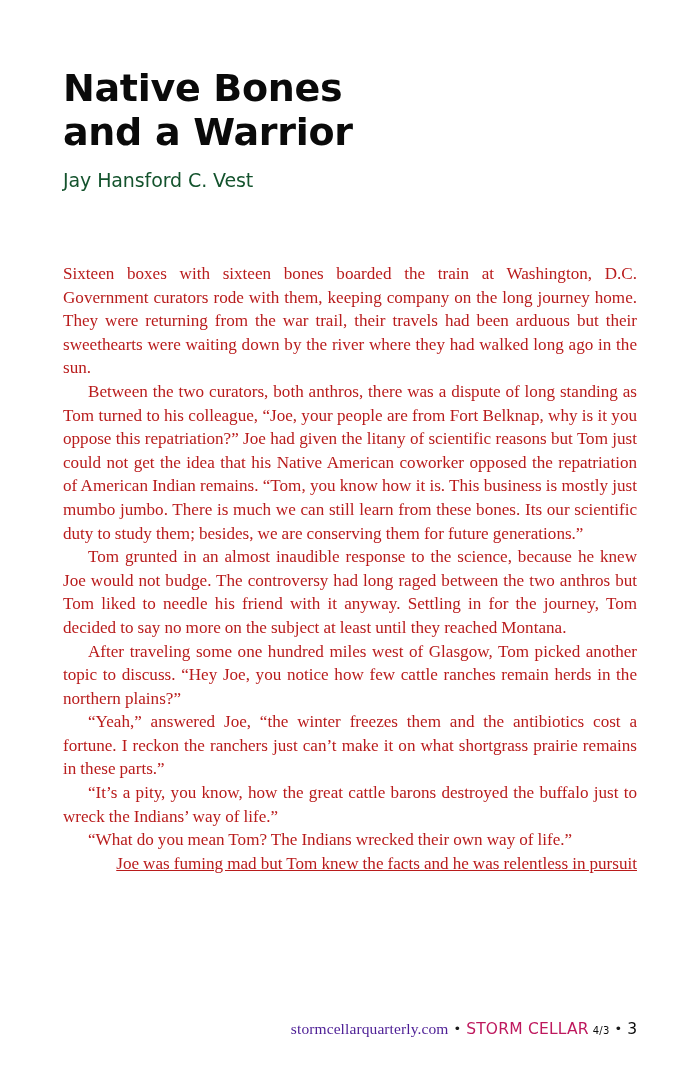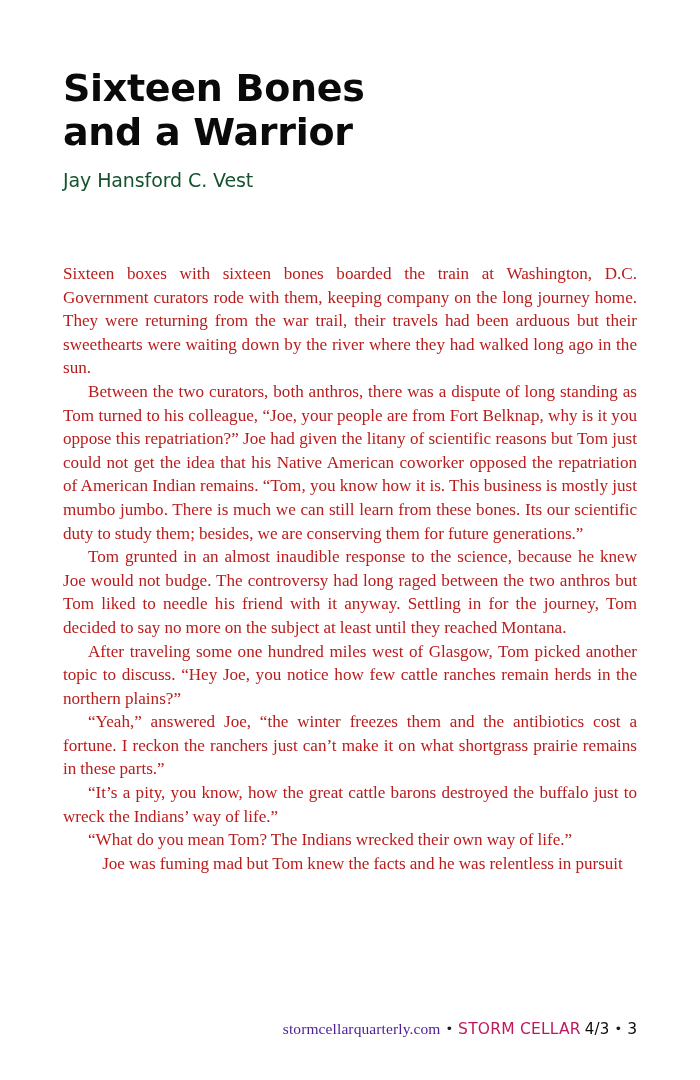--- a/index.html
+++ b/index.html
@@ -69,21 +69,22 @@
     color: #b91c1c;
     text-align: justify;
     text-justify: inter-word;
     word-spacing: -0.2px;
     hyphens: manual;
   }
   .body-text p.indented {
     text-indent: 25px;
   }
   .body-text p.last-line {
-    text-align: center;
+    text-align: right;
+    text-decoration: underline;
   }
 
   
   .footer {
     position: absolute;
     left: 63px;
     top: 1020px;
     width: 574px;
     text-align: right;
     white-space: nowrap;
@@ -102,38 +103,38 @@
     vertical-align: 1px;
   }
   .footer-mag {
     font-family: "DejaVu Sans", sans-serif;
     font-size: 15.5px;
     color: #be185d;
     letter-spacing: 0.2px;
   }
   .footer-issue {
     font-family: "DejaVu Sans", sans-serif;
-    font-size: 15px;
+    font-size: 10px;
     color: #0a0a0a;
     letter-spacing: 0.2px;
   }
   .footer-page {
     font-family: "DejaVu Sans", sans-serif;
     font-size: 15.5px;
     color: #0a0a0a;
   }
 </style>
 </head>
 <body>
 
 <div class="page">
 
   <div class="title-block">
     <h1 class="story-title">
-      <span class="title-line">Sixteen Bones</span>
+      <span class="title-line">Native Bones</span>
       <span class="title-line">and a Warrior</span>
     </h1>
     <p class="byline">Jay Hansford C. Vest</p>
   </div>
 
   <div class="body-text">
     <p>Sixteen boxes with sixteen bones boarded the train at Washington, D.C. Government curators rode with them, keeping company on the long journey home. They were returning from the war trail, their travels had been arduous but their sweethearts were waiting down by the river where they had walked long ago in the sun.</p>
     <p class="indented">Between the two curators, both anthros, there was a dispute of long standing as Tom turned to his colleague, “Joe, your people are from Fort Belknap, why is it you oppose this repatriation?” Joe had given the litany of scientific reasons but Tom just could not get the idea that his Native American coworker opposed the repatriation of American Indian remains. “Tom, you know how it is. This business is mostly just mumbo jumbo. There is much we can still learn from these bones. Its our scientific duty to study them; besides, we are conserving them for future generations.”</p>
     <p class="indented">Tom grunted in an almost inaudible response to the science, because he knew Joe would not budge. The controversy had long raged between the two anthros but Tom liked to needle his friend with it anyway. Settling in for the journey, Tom decided to say no more on the subject at least until they reached Montana.</p>
     <p class="indented">After traveling some one hundred miles west of Glasgow, Tom picked an­other topic to discuss. “Hey Joe, you notice how few cattle ranches remain herds in the northern plains?”</p>

